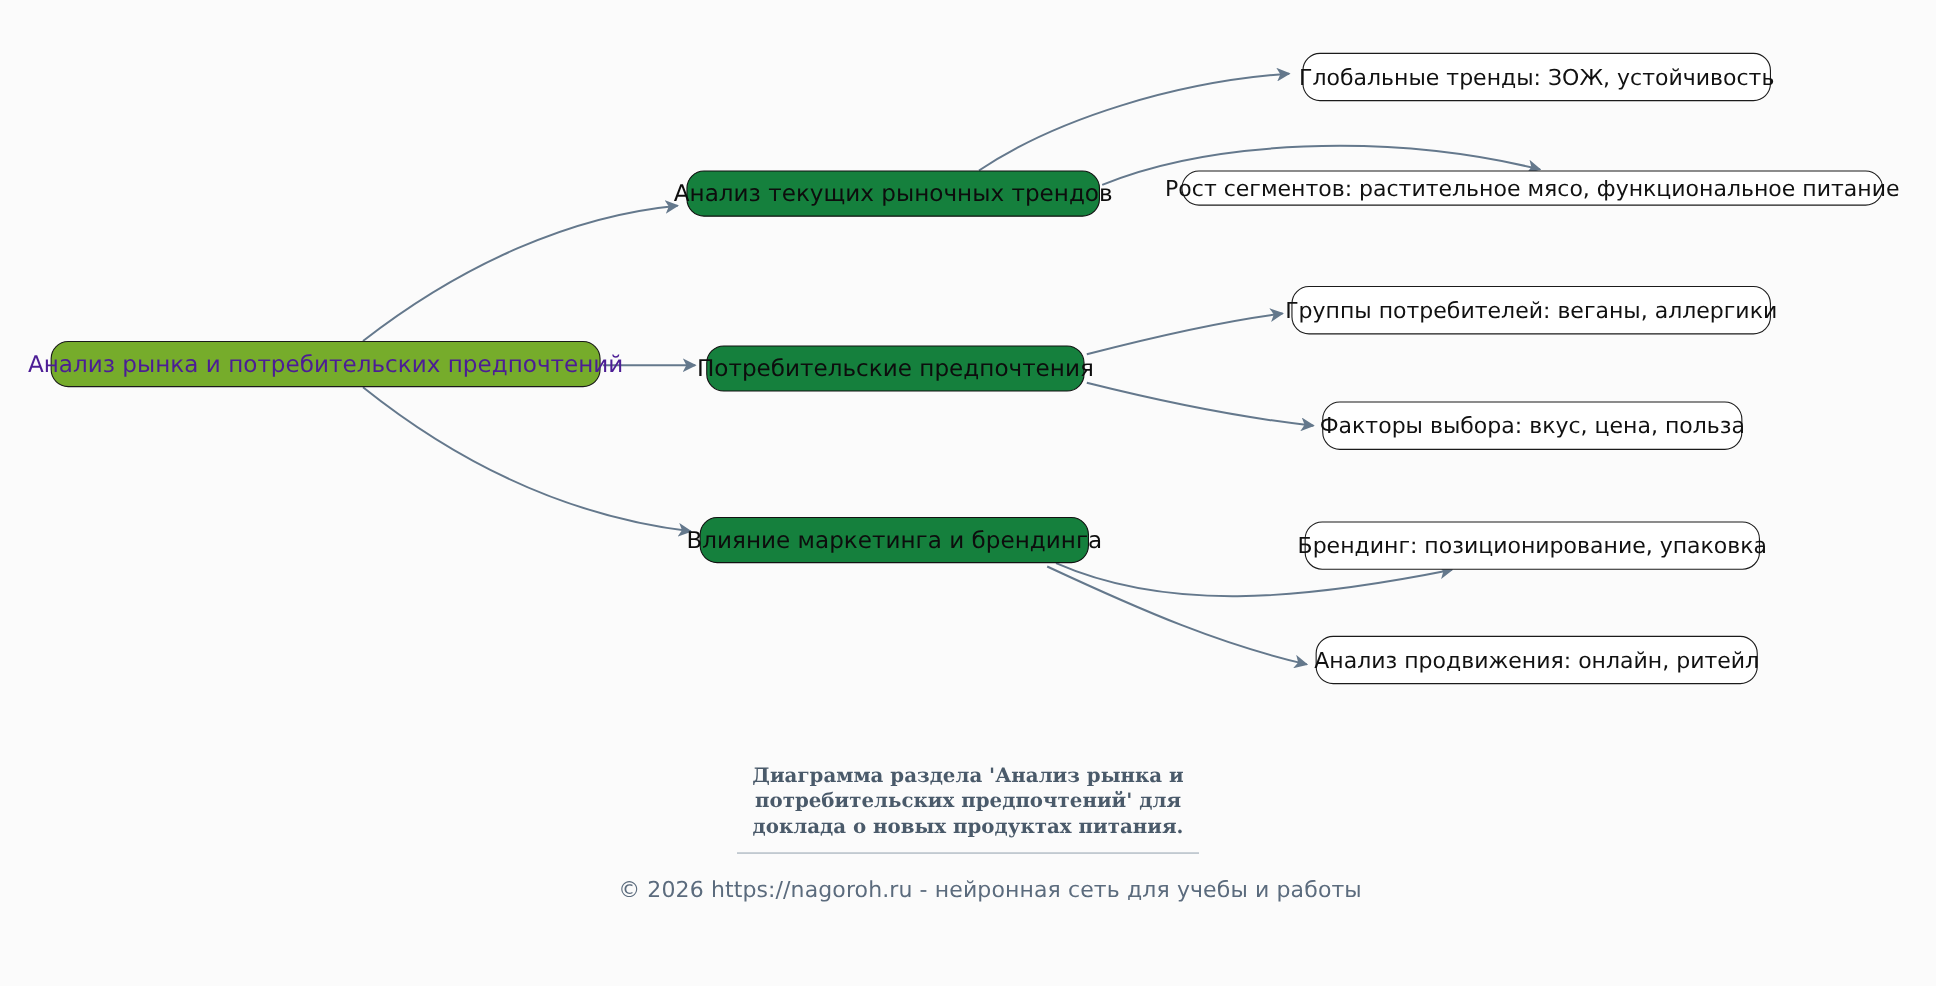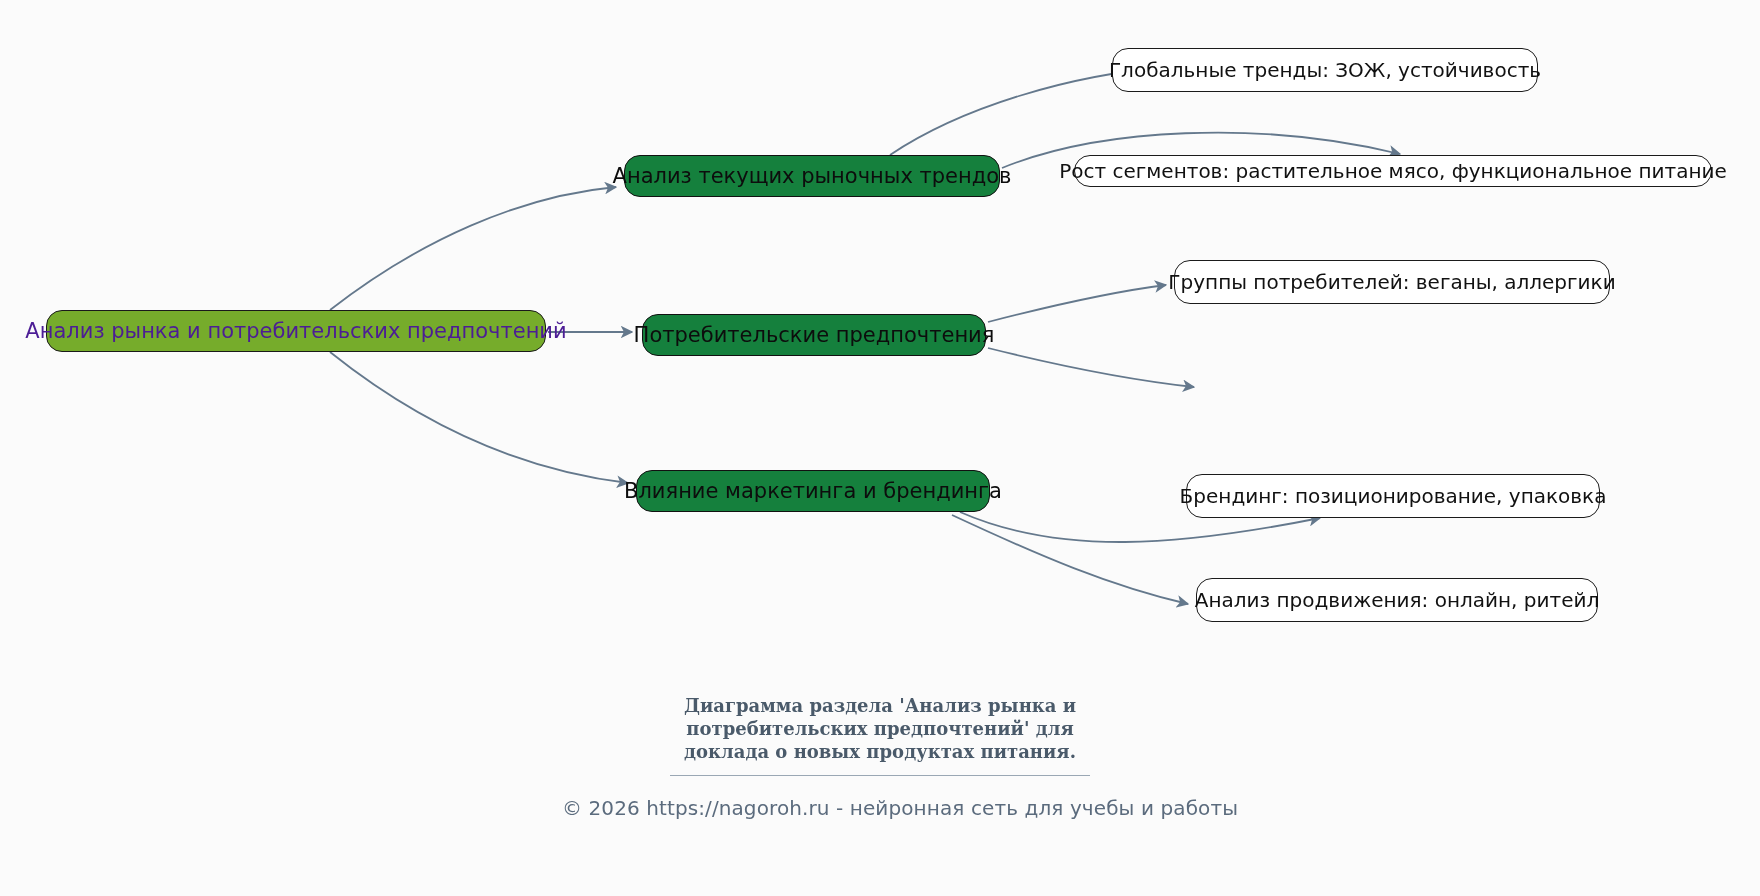--- a/index.html
+++ b/index.html
@@ -70,21 +70,21 @@
     color: #111111;
     font-size: 20px;
     border-radius: 16px;
   }
 
   
   .n-root   { left: 46px;   top: 310px; width: 500px; height: 42px; }
   .n-b1     { left: 624px;  top: 155px; width: 376px; height: 42px; }
   .n-b2     { left: 642px;  top: 314px; width: 344px; height: 42px; }
   .n-b3     { left: 636px;  top: 470px; width: 354px; height: 42px; }
-  .n-l1     { left: 1112px; top: 48px;  width: 426px; height: 44px; }
+  .n-l1     { left: 1184px; top: 48px;  width: 426px; height: 44px; }
   .n-l2     { left: 1074px; top: 155px; width: 638px; height: 32px; }
   .n-l3     { left: 1174px; top: 260px; width: 436px; height: 44px; }
   .n-l4     { left: 1202px; top: 365px; width: 382px; height: 44px; }
   .n-l5     { left: 1186px; top: 474px; width: 414px; height: 44px; }
   .n-l6     { left: 1196px; top: 578px; width: 402px; height: 44px; }
 
   
   #footer {
     position: absolute;
     left: 0;
@@ -165,20 +165,23 @@
   </div>
 
   <div class="node node-leaf n-l2">
     <span class="node-label">Рост сегментов: растительное мясо, функциональное питание</span>
   </div>
 
   <div class="node node-leaf n-l3">
     <span class="node-label">Группы потребителей: веганы, аллергики</span>
   </div>
 
+  <div class="node node-leaf n-l4">
+    <span class="node-label">Факторы выбора: вкус, цена, польза</span>
+  </div>
 
   <div class="node node-leaf n-l5">
     <span class="node-label">Брендинг: позиционирование, упаковка</span>
   </div>
 
   <div class="node node-leaf n-l6">
     <span class="node-label">Анализ продвижения: онлайн, ритейл</span>
   </div>
 
   <div id="footer">

